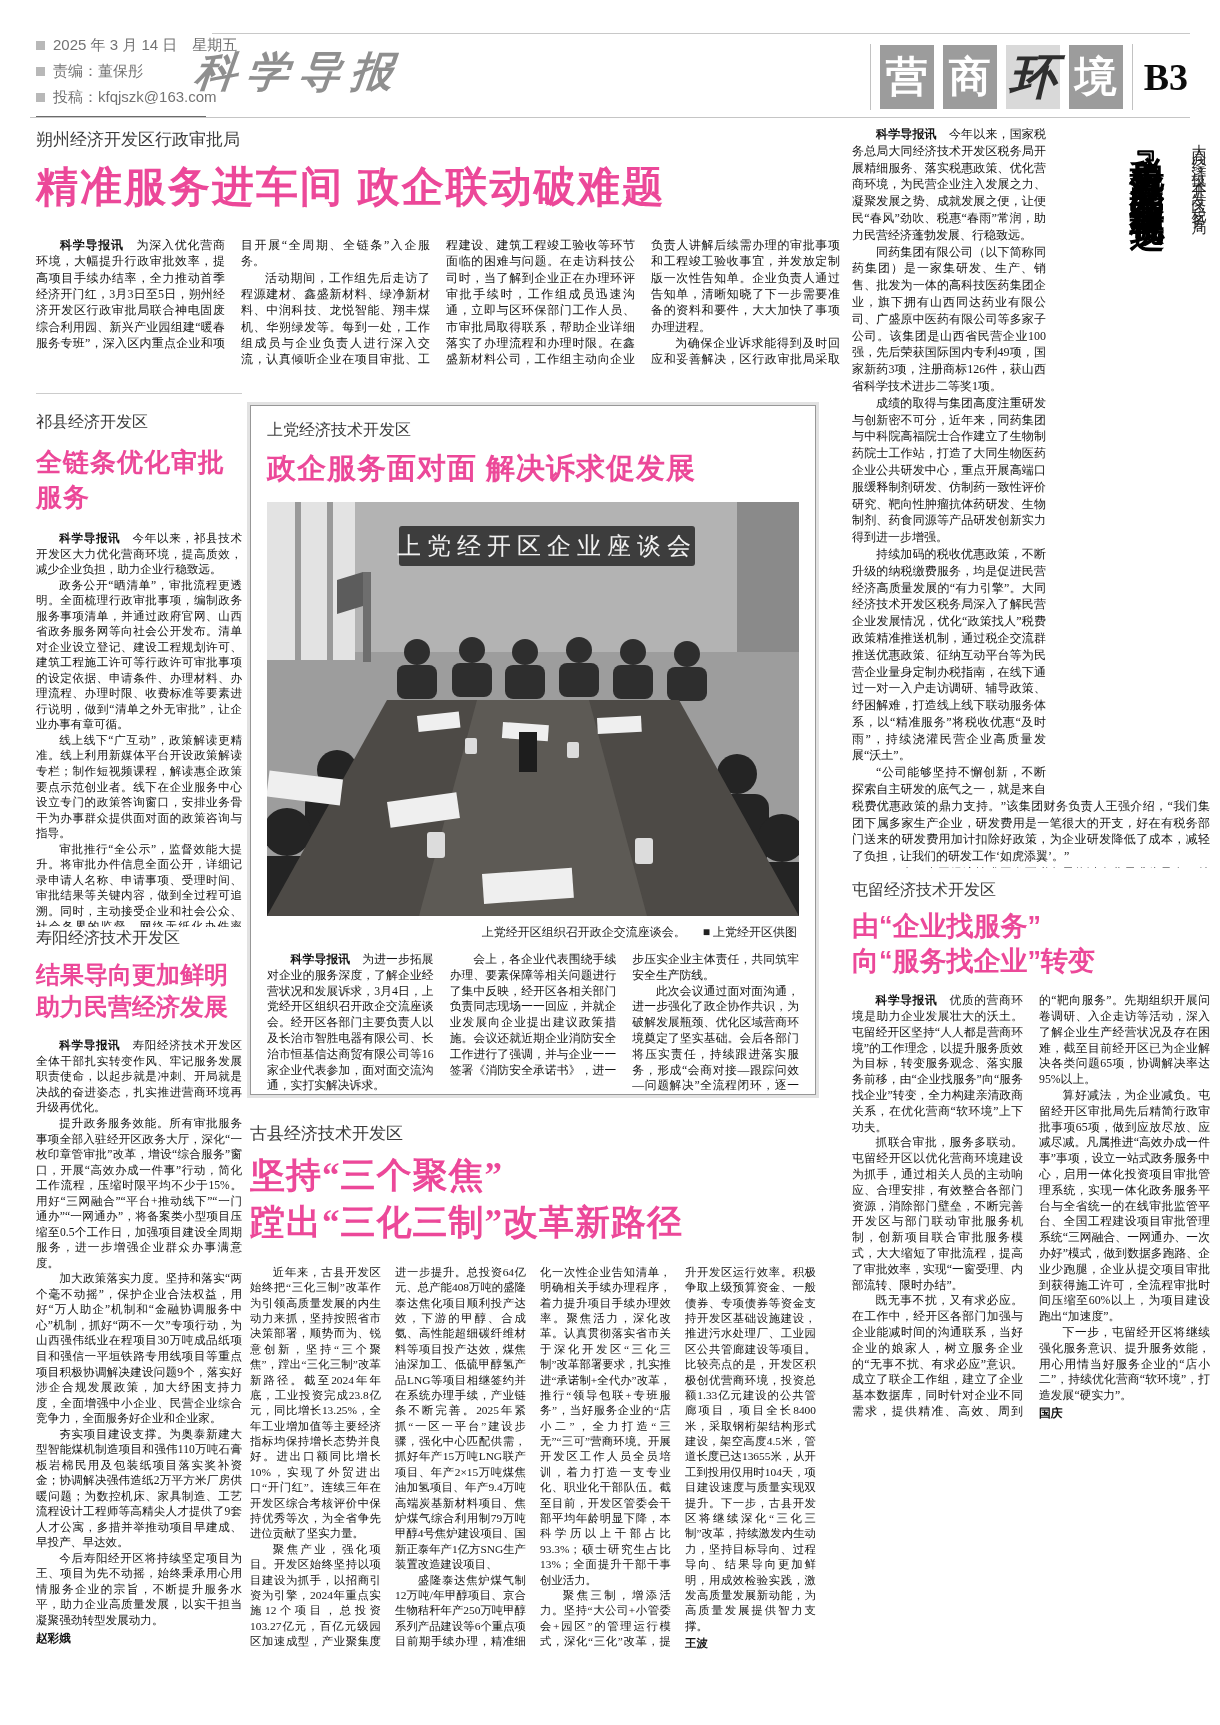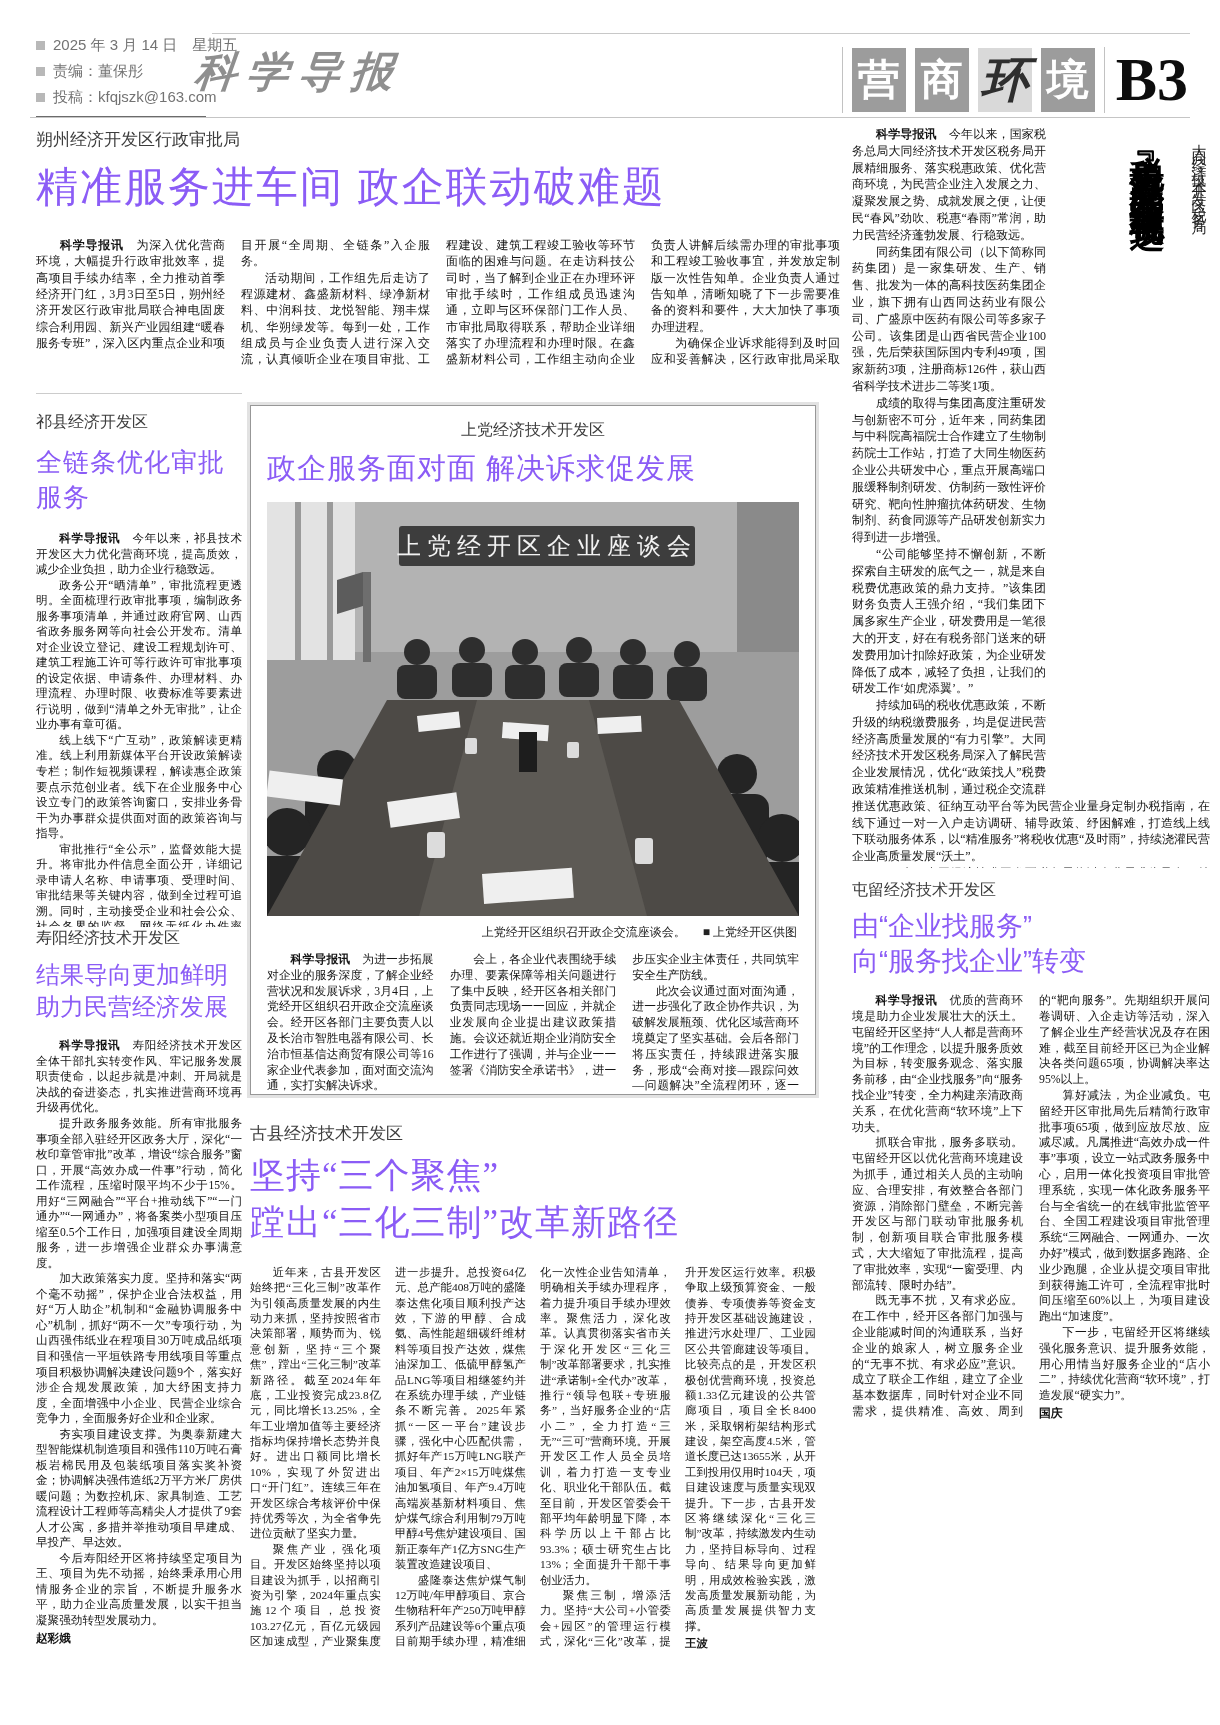--- a/index.html
+++ b/index.html
@@ -13,25 +13,25 @@
   .sq{width:9px;height:9px;background:#b8b8b8;flex:0 0 auto;}
   .topline{position:absolute;left:212px;right:30px;top:33px;height:1px;background:#c8c8c8;}
   .masthead{position:absolute;left:195px;top:44px;font-size:42px;color:#8f8f8f;
             font-style:italic;font-weight:700;letter-spacing:10px;transform:skewX(-6deg);}
   .banner{position:absolute;right:32px;top:44px;display:flex;align-items:center;gap:9px;}
   .vline{width:1px;height:66px;background:#c2c2c2;}
   .sec-block{width:54px;height:64px;background:#9c9c9c;color:#ffffff;text-align:center;line-height:64px;
              font-size:42px;font-weight:900;font-family:"Liberation Sans","DejaVu Sans",sans-serif;}
   .sec-block.huan{background:#d9d9d9;color:#2e2e2e;font-family:"Liberation Serif","DejaVu Serif",serif;
                   font-style:italic;font-size:48px;font-weight:700;}
-  .pageno{font-size:62px;font-weight:900;color:#0d0d0d;font-family:"Liberation Serif","DejaVu Serif",serif;margin-left:2px;}
+  .pageno{font-size:38px;font-weight:900;color:#0d0d0d;font-family:"Liberation Serif","DejaVu Serif",serif;margin-left:2px;}
   .hdr-rule{position:absolute;left:30px;right:30px;top:117px;height:1px;background:#c5c5c5;}
   
   .kicker{font-family:"Liberation Sans","DejaVu Sans",sans-serif;color:#3c3c3c;}
-  .headline{font-family:"Liberation Sans","DejaVu Sans",sans-serif;font-weight:400;color:#8b5cf6;}
+  .headline{font-family:"Liberation Sans","DejaVu Sans",sans-serif;font-weight:700;color:#ec4899;}
   .body-text{text-align:justify;overflow:hidden;color:#141414;}
   .body-text p{margin:0;text-indent:2em;}
   .lead{font-weight:700;}
   .byline{text-align:left;font-weight:700;padding-right:16px;margin-top:2px;}
   
   .a-shuozhou{position:absolute;left:36px;top:128px;width:804px;}
   .a-shuozhou .kicker{font-size:17px;}
   .a-shuozhou .headline{font-size:42px;letter-spacing:2px;margin-top:8px;}
   .a-shuozhou .body-text{margin-top:22px;height:146px;column-count:4;column-gap:16px;
                          font-size:12px;line-height:1.36;}
@@ -42,21 +42,21 @@
   .a-qixian .headline{font-size:26px;margin-top:12px;letter-spacing:1px;}
   .a-qixian .body-text{margin-top:16px;height:396px;font-size:11.6px;line-height:1.34;}
   .a-shouyang{position:absolute;left:36px;top:928px;width:206px;}
   .a-shouyang .kicker{font-size:16px;}
   .a-shouyang .headline{font-size:24px;line-height:1.32;margin-top:10px;}
   .a-shouyang .body-text{margin-top:16px;height:648px;font-size:11.6px;line-height:1.34;}
   
   .box-shangdang{position:absolute;left:250px;top:405px;width:566px;height:690px;
                  border:1px solid #979797;box-shadow:0 0 0 3px #e2e2e2;background:#fff;
                  box-sizing:border-box;padding:14px 16px;}
-  .box-shangdang .kicker{font-size:16px;text-align:center;}
+  .box-shangdang .kicker{font-size:16px;}
   .box-shangdang .headline{font-size:29px;letter-spacing:1px;margin:8px 0 13px;}
   .photo{width:532px;height:414px;background:#8f8f8f;overflow:hidden;}
   .caption{margin-top:8px;font-size:12px;color:#222;text-align:right;padding-right:2px;}
   .caption .src{margin-left:14px;}
   .box-shangdang .body-text{margin-top:11px;height:152px;column-count:3;column-gap:16px;
                             font-size:11.8px;line-height:1.34;}
   
   .a-guxian{position:absolute;left:250px;top:1122px;width:566px;}
   .a-guxian .kicker{font-size:17px;}
   .a-guxian .headline{font-family:"Liberation Serif","DejaVu Serif",serif;font-size:35px;
@@ -241,22 +241,22 @@
 
   <div class="a-datong">
     <div class="body-text">
       <div class="vhead">
         <div class="vk">大同经济技术开发区税务局</div>
         <div class="vh">税力量『添彩』助民营企业行稳致远</div>
       </div>
       <p><b class="lead">科学导报讯　</b><span>今年以来，国家税务总局大同经济技术开发区税务局开展精细服务、落实税惠政策、优化营商环境，为民营企业注入发展之力、凝聚发展之势、成就发展之便，让便民“春风”劲吹、税惠“春雨”常润，助力民营经济蓬勃发展、行稳致远。</span></p>
       <p>同药集团有限公司（以下简称同药集团）是一家集研发、生产、销售、批发为一体的高科技医药集团企业，旗下拥有山西同达药业有限公司、广盛原中医药有限公司等多家子公司。该集团是山西省民营企业100强，先后荣获国际国内专利49项，国家新药3项，注册商标126件，获山西省科学技术进步二等奖1项。</p>
       <p>成绩的取得与集团高度注重研发与创新密不可分，近年来，同药集团与中科院高福院士合作建立了生物制药院士工作站，打造了大同生物医药企业公共研发中心，重点开展高端口服缓释制剂研发、仿制药一致性评价研究、靶向性肿瘤抗体药研发、生物制剂、药食同源等产品研发创新实力得到进一步增强。</p>
+      <p>持续加码的税收优惠政策，不断升级的纳税缴费服务，均是促进民营经济高质量发展的“有力引擎”。大同经济技术开发区税务局深入了解民营企业发展情况，优化“政策找人”税费政策精准推送机制，通过税企交流群推送优惠政策、征纳互动平台等为民营企业量身定制办税指南，在线下通过一对一入户走访调研、辅导政策、纾困解难，打造线上线下联动服务体系，以“精准服务”将税收优惠“及时雨”，持续浇灌民营企业高质量发展“沃土”。</p>
       <p>“公司能够坚持不懈创新，不断探索自主研发的底气之一，就是来自税费优惠政策的鼎力支持。”该集团财务负责人王强介绍，“我们集团下属多家生产企业，研发费用是一笔很大的开支，好在有税务部门送来的研发费用加计扣除好政策，为企业研发降低了成本，减轻了负担，让我们的研发工作‘如虎添翼’。”</p>
-      <p>持续加码的税收优惠政策，不断升级的纳税缴费服务，均是促进民营经济高质量发展的“有力引擎”。大同经济技术开发区税务局深入了解民营企业发展情况，优化“政策找人”税费政策精准推送机制，通过税企交流群推送优惠政策、征纳互动平台等为民营企业量身定制办税指南，在线下通过一对一入户走访调研、辅导政策、纾困解难，打造线上线下联动服务体系，以“精准服务”将税收优惠“及时雨”，持续浇灌民营企业高质量发展“沃土”。</p>
       <p>下一步，大同经济技术开发区税务局将以企业需求为导向，持续优化升级税费服务措施，加强“力度”、提升“速度”、释放“温度”，推动民营经济大做优做强，为推动经济高质量发展贡献税务智慧和力量。</p>
 
     </div>
   </div>
 
   <div class="a-tunliu">
     <div class="kicker">屯留经济技术开发区</div>
     <div class="headline">
       <div>由“企业找服务”</div>
       <div>向“服务找企业”转变</div>

